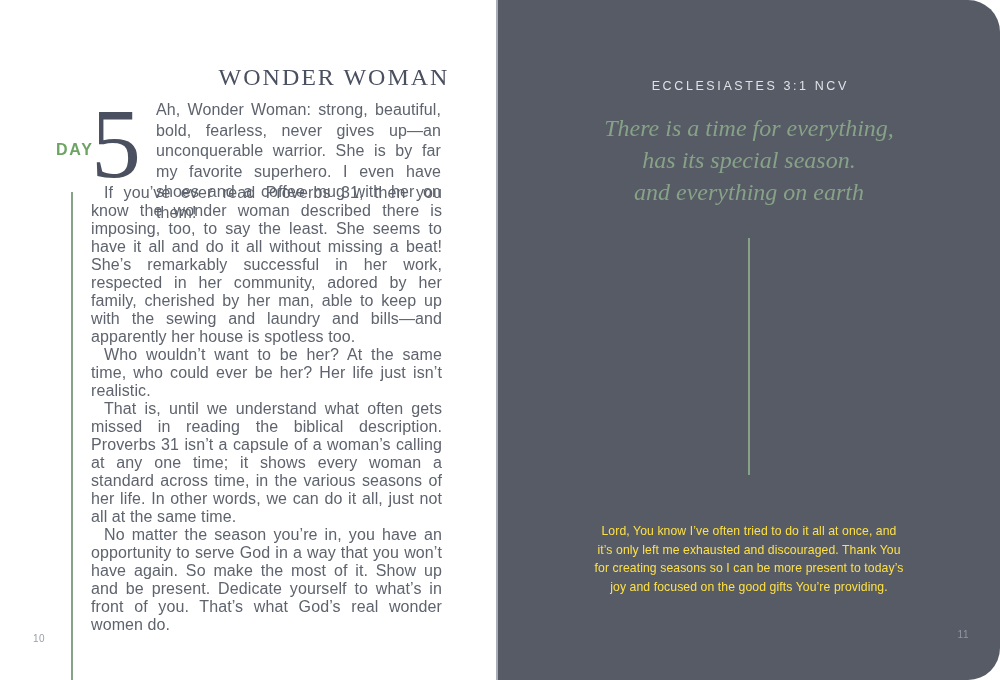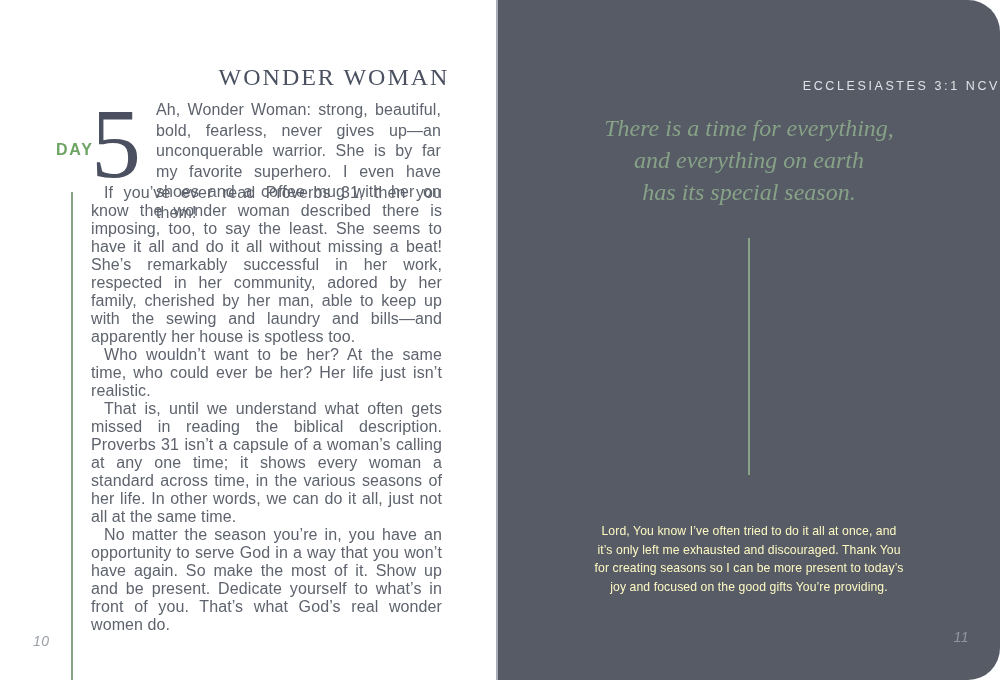--- a/index.html
+++ b/index.html
@@ -38,49 +38,49 @@
   .rule-left{
     position:absolute;left:71px;top:192px;width:2px;height:488px;
     background:var(--accent-green);
   }
   .body-col{
     position:absolute;left:91px;top:184px;width:351px;
     font-size:16px;line-height:18px;color:var(--body-text);
     text-align:justify;letter-spacing:0.1px;
   }
   .body-col p{margin:0;text-indent:13px;}
-  .page-num{font-size:14px;letter-spacing:0.5px;font-style:italic;}
+  .page-num{font-size:10px;letter-spacing:0.5px;}
   .page-num-left{position:absolute;left:33px;top:633px;color:#9aa0a8;}
   
   .page-right{
     position:absolute;left:496px;top:0;width:504px;height:680px;
     background:var(--page-dark);
     border-left:2px solid #a9adb5;box-sizing:border-box;
   }
   .verse-ref{
-    position:absolute;left:0;right:0;top:79px;text-align:right;
+    position:absolute;left:0;right:0;top:79px;text-align:center;
     font-size:12.5px;letter-spacing:2.6px;text-indent:2.6px;color:#dfe2e7;
   }
   .quote{
     position:absolute;left:0;right:0;top:112px;text-align:center;
     font-family:"Liberation Serif", serif;font-style:italic;
     font-size:24px;line-height:32px;color:var(--accent-green);
   }
   .rule-quote{
     position:absolute;left:50%;margin-left:-1px;top:238px;width:2px;height:237px;
     background:var(--accent-green);
   }
   .prayer-heading{
     position:absolute;left:0;right:0;top:501px;text-align:center;
     font-size:13px;letter-spacing:5px;text-indent:5px;color:#e6e8ec;
   }
   .prayer-text{
     position:absolute;left:50%;top:522px;width:310px;margin:0;
     transform:translateX(-50%);text-align:center;
-    font-size:12.2px;line-height:18.6px;color:#fef9c3;letter-spacing:0.1px;
+    font-size:12.2px;line-height:18.6px;color:#fde047;letter-spacing:0.1px;
   }
   .page-num-right{position:absolute;right:31px;top:629px;color:#9097a2;}
 </style>
 </head>
 <body>
 
 <div class="spread">
 
   <section class="page-left">
     <h1 class="title">WONDER WOMAN</h1>
@@ -94,21 +94,21 @@
       <p>That is, until we understand what often gets missed in reading the biblical description. Proverbs 31 isn’t a capsule of a woman’s calling at any one time; it shows every woman a standard across time, in the various seasons of her life. In other words, we can do it all, just not all at the same time.</p>
       <p>No matter the season you’re in, you have an opportunity to serve God in a way that you won’t have again. So make the most of it. Show up and be present. Dedicate yourself to what’s in front of you. That’s what God’s real wonder women do.</p>
     </div>
     <div class="page-num page-num-left">10</div>
   </section>
 
   <section class="page-right">
     <div class="verse-ref">ECCLESIASTES 3:1 NCV</div>
     <div class="quote">
       <div>There is a time for everything,</div>
+      <div>has its special season.</div>
       <div>and everything on earth</div>
-      <div>has its special season.</div>
     </div>
     <div class="rule-quote"></div>
     <p class="prayer-text">Lord, You know I’ve often tried to do it all at once, and it’s only left me exhausted and discouraged. Thank You for creating seasons so I can be more present to today’s joy and focused on the good gifts You’re providing.</p>
     <div class="page-num page-num-right">11</div>
   </section>
 
 </div>
 
 </body></html>

